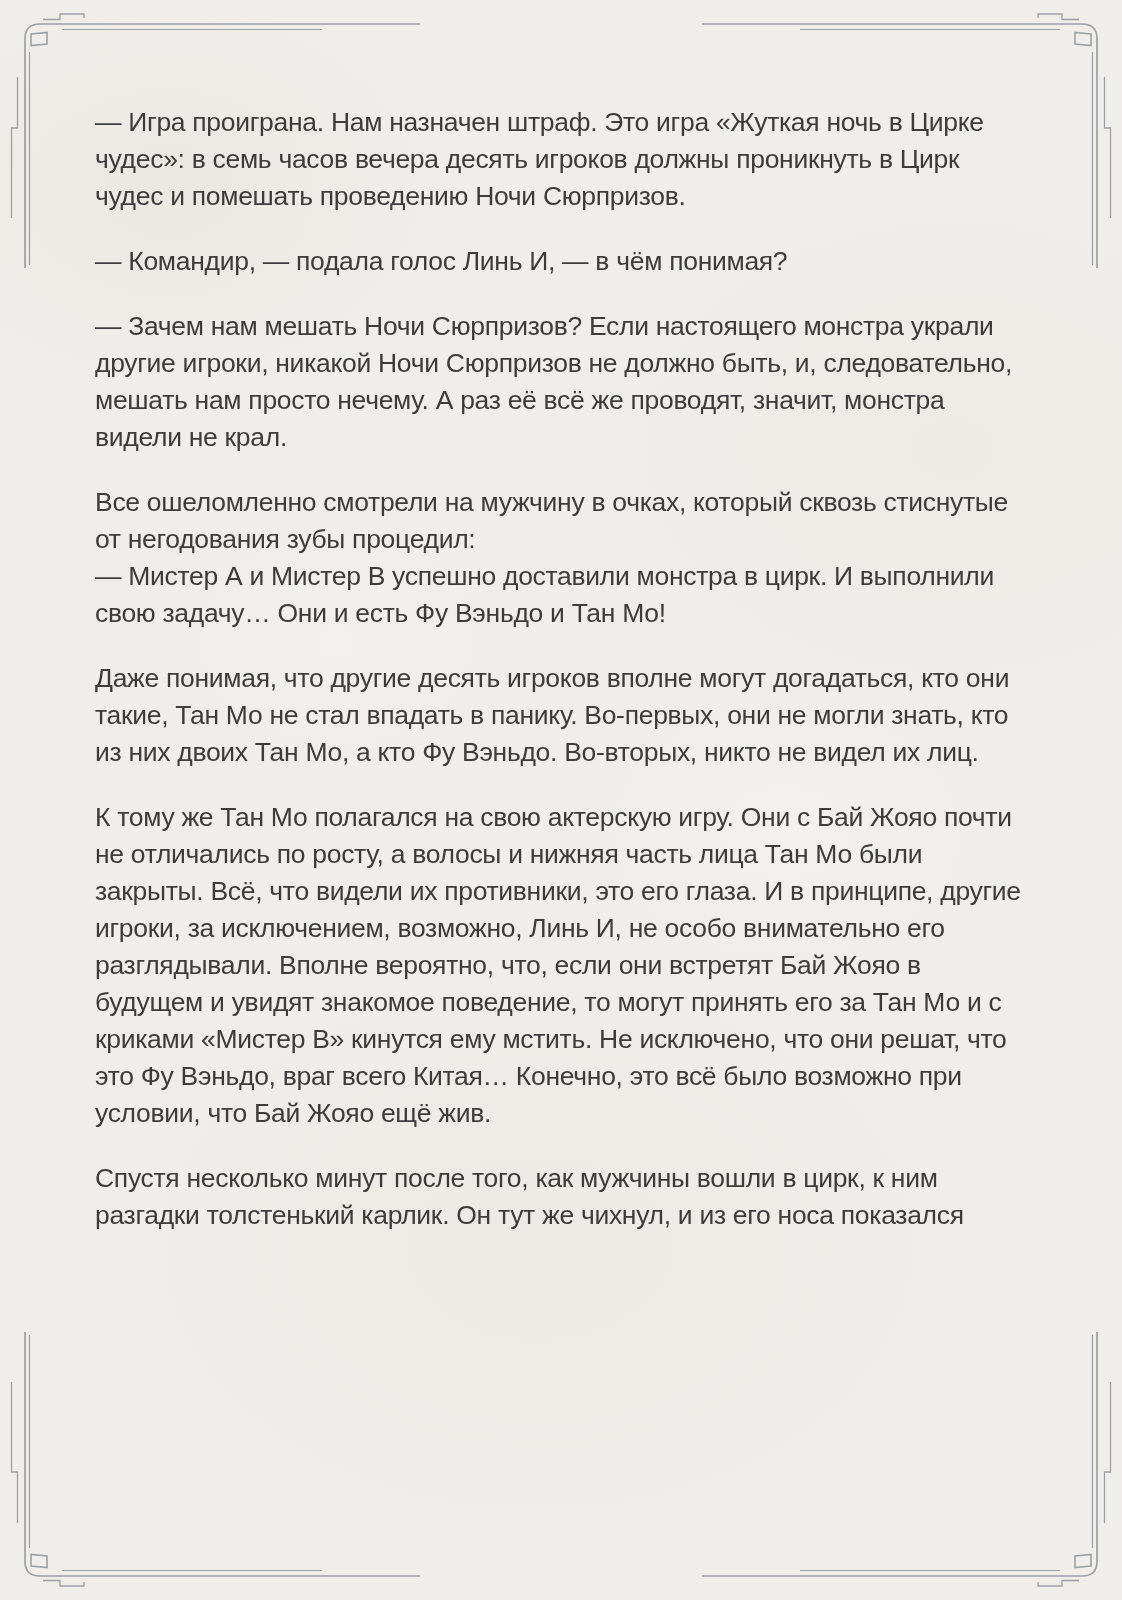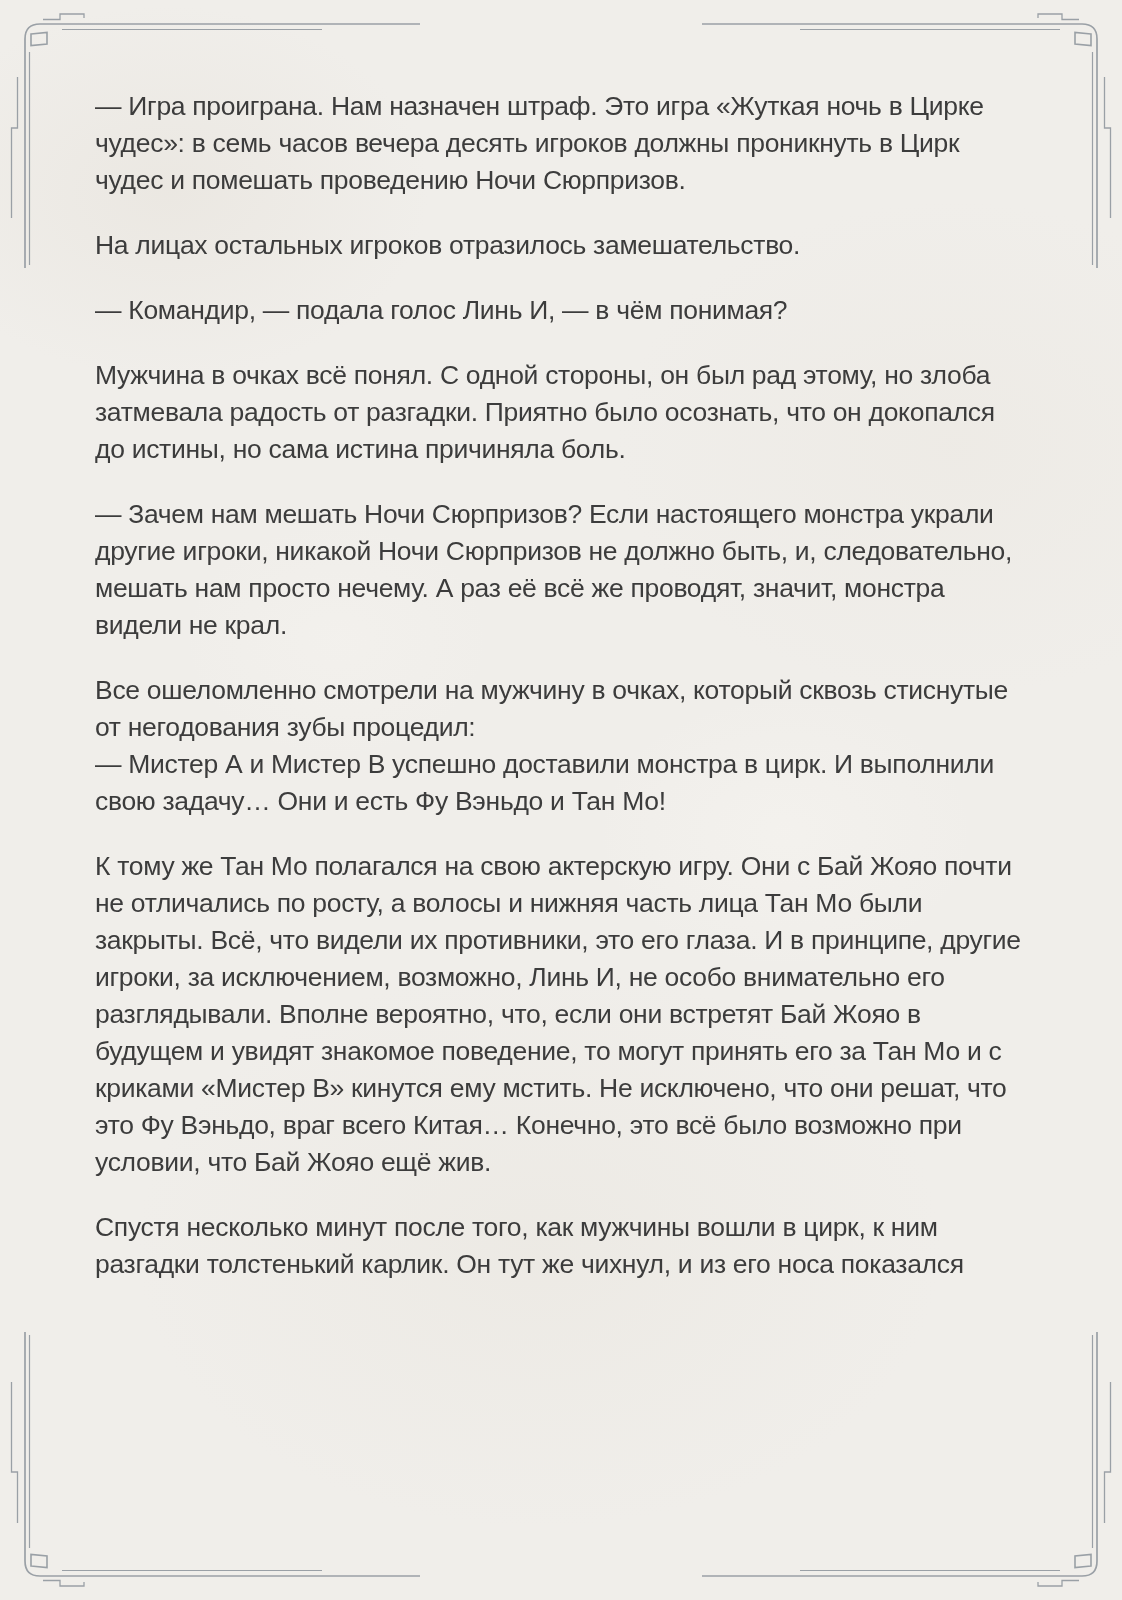--- a/index.html
+++ b/index.html
@@ -28,21 +28,21 @@
   .page-text {
     position: absolute;
     left: 95px;
     top: 88px;
     width: 932px;
     color: var(--text-color, #3c3c3c);
     font-size: 26.5px;
     line-height: 37px;
     letter-spacing: -0.3px;
   }
-  .para { margin: 0 0 28px 0; }
+  .para { margin: 16px 0 28px 0; }
 
   .corner {
     position: absolute;
     color: var(--frame-color, #9aa0a6);
     pointer-events: none;
   }
   .corner.tl { top: 0; left: 0; }
   .corner.tr { top: 0; right: 0; transform: scaleX(-1); }
   .corner.bl { bottom: 0; left: 0; transform: scaleY(-1); }
   .corner.br { bottom: 0; right: 0; transform: scale(-1,-1); }
@@ -75,20 +75,19 @@
   </svg>
 <svg class="corner bl" width="430" height="290" viewBox="0 0 430 290">
     <use href="#corner-art"></use>
   </svg>
 <svg class="corner br" width="430" height="290" viewBox="0 0 430 290">
     <use href="#corner-art"></use>
   </svg>
 
 <main class="page-text">
     <p class="para">— Игра проиграна. Нам назначен штраф. Это игра «Жуткая ночь в Цирке чудес»: в семь часов вечера десять игроков должны проникнуть в Цирк чудес и помешать проведению Ночи Сюрпризов.</p>
-    <p class="para">На лицах остальных игроков отразилось замешательство.</p>
     <p class="para">— Командир, — подала голос Линь И, — в чём понимая?</p>
-    <p class="para">Мужчина в очках всё понял. С одной стороны, он был рад этому, но злоба затмевала радость от разгадки. Приятно было осознать, что он докопался до истины, но сама истина причиняла боль.</p>
     <p class="para">— Зачем нам мешать Ночи Сюрпризов? Если настоящего монстра украли другие игроки, никакой Ночи Сюрпризов не должно быть, и, следовательно, мешать нам просто нечему. А раз её всё же проводят, значит, монстра видели не крал.</p>
     <p class="para">Все ошеломленно смотрели на мужчину в очках, который сквозь стиснутые от негодования зубы процедил:<br>— Мистер А и Мистер В успешно доставили монстра в цирк. И выполнили свою задачу… Они и есть Фу Вэньдо и Тан Мо!</p>
+    <p class="para">Даже понимая, что другие десять игроков вполне могут догадаться, кто они такие, Тан Мо не стал впадать в панику. Во-первых, они не могли знать, кто из них двоих Тан Мо, а кто Фу Вэньдо. Во-вторых, никто не видел их лиц.</p>
     <p class="para">К тому же Тан Мо полагался на свою актерскую игру. Они с Бай Жояо почти не отличались по росту, а волосы и нижняя часть лица Тан Мо были закрыты. Всё, что видели их противники, это его глаза. И в принципе, другие игроки, за исключением, возможно, Линь И, не особо внимательно его разглядывали. Вполне вероятно, что, если они встретят Бай Жояо в будущем и увидят знакомое поведение, то могут принять его за Тан Мо и с криками «Мистер В» кинутся ему мстить. Не исключено, что они решат, что это Фу Вэньдо, враг всего Китая… Конечно, это всё было возможно при условии, что Бай Жояо ещё жив.</p>
     <p class="para">Спустя несколько минут после того, как мужчины вошли в цирк, к ним разгадки толстенький карлик. Он тут же чихнул, и из его носа показался</p>
   </main>
 
 </body></html>

